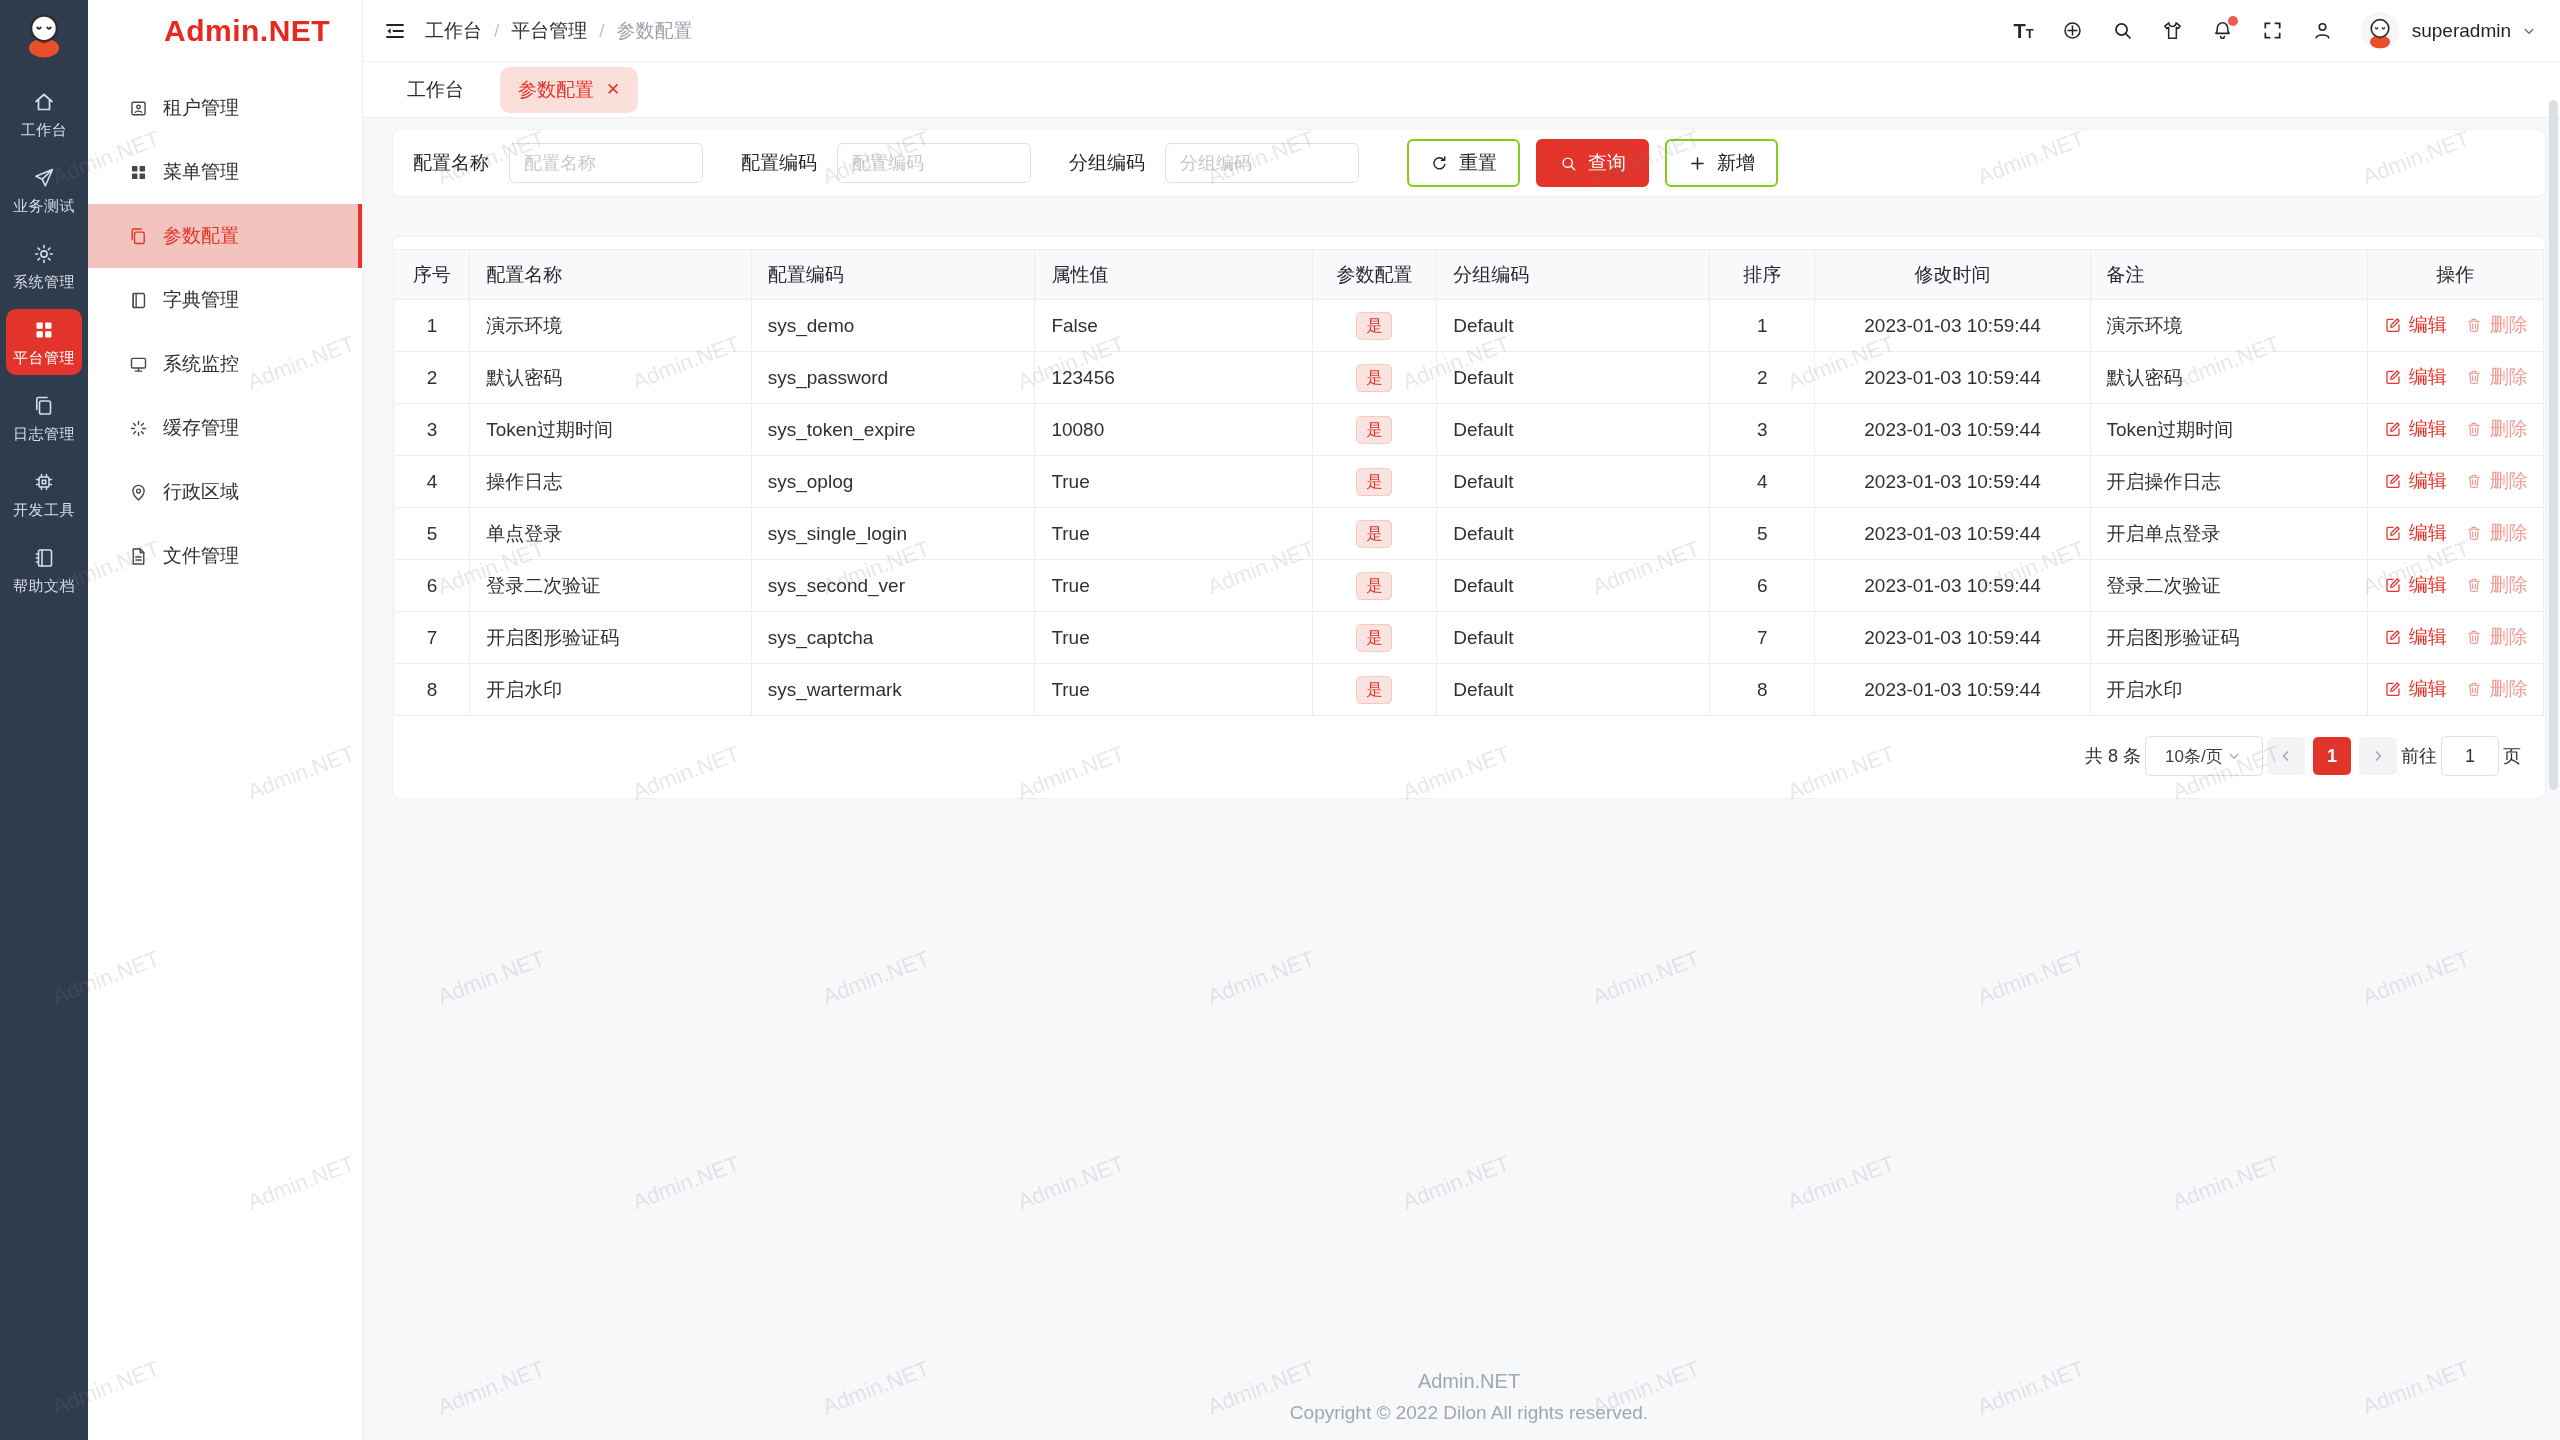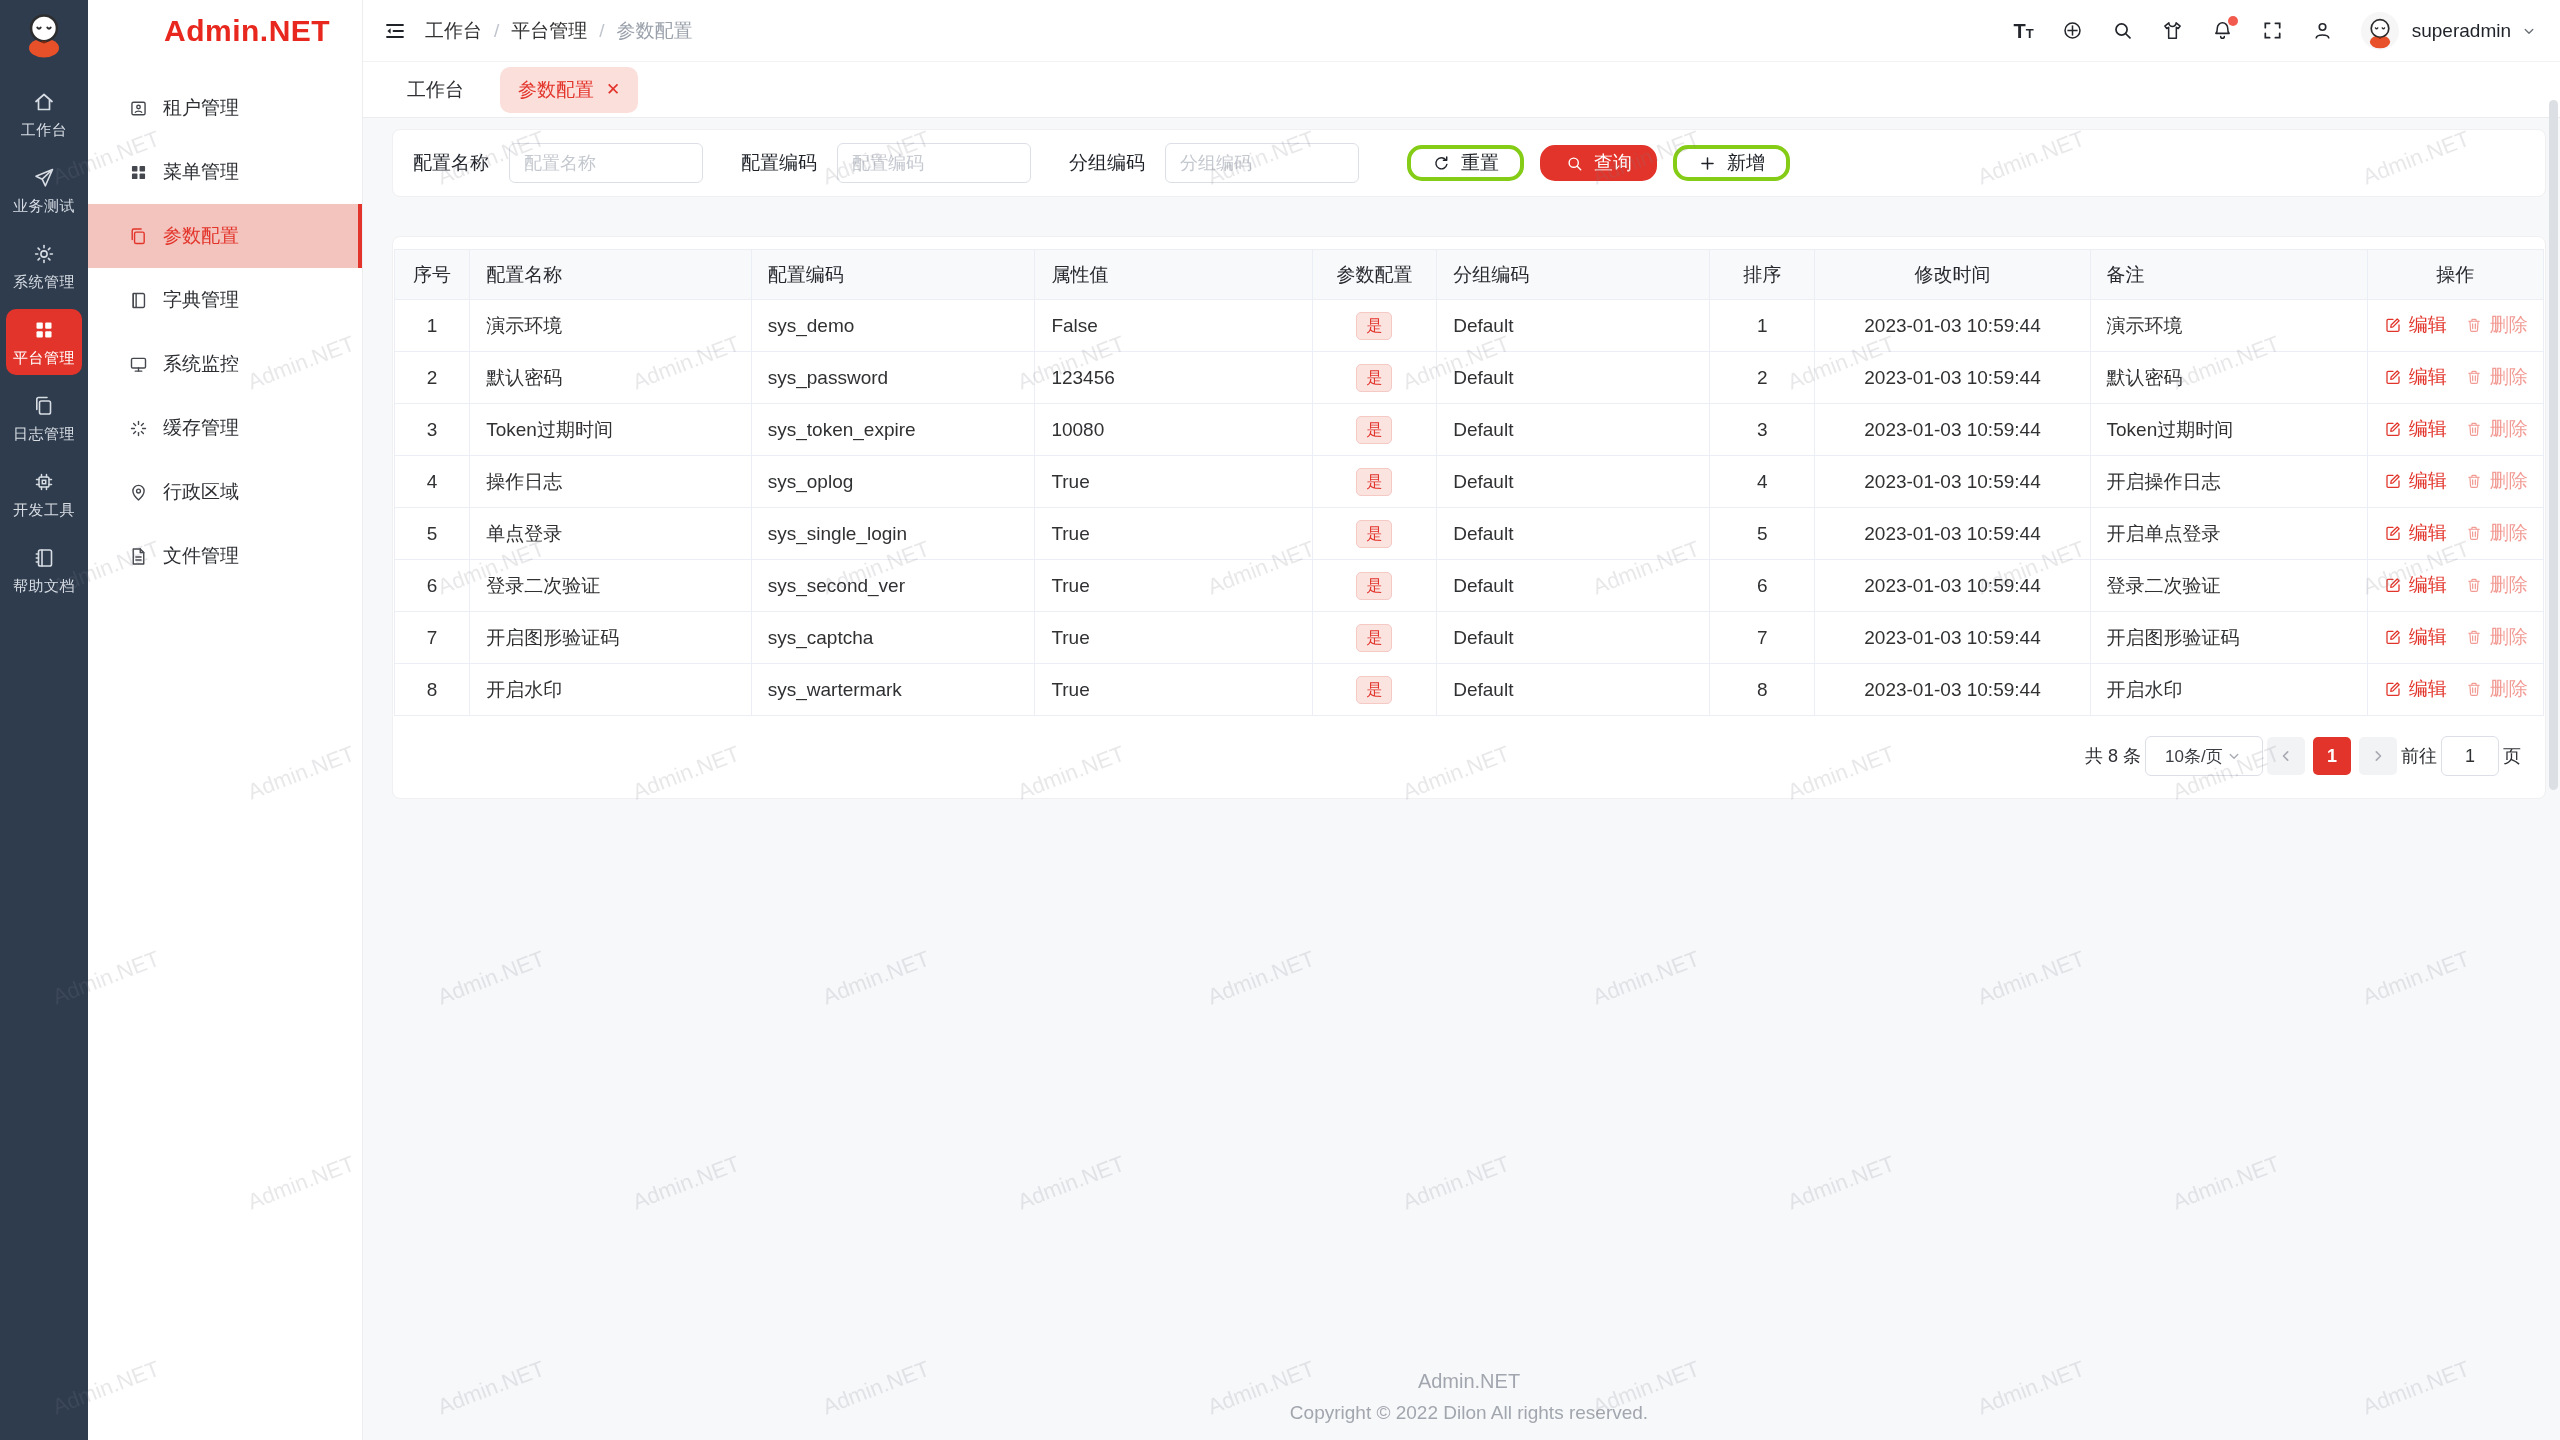--- a/index.html
+++ b/index.html
@@ -56,22 +56,22 @@
   .content { flex:1; background:#f7f8fa; padding:11px 14px 0 29px; display:flex; flex-direction:column; min-height:0; }
   .card { background:#fff; border:1px solid #f0f0f2; border-radius:8px; }
 
   .search-card { height:68px; display:flex; align-items:center; padding:0 20px; gap:38px; margin-bottom:39px; flex-shrink:0; }
   .sfield { display:flex; align-items:center; gap:20px; }
   .sfield label { font-size:19px; color:#1f2329; white-space:nowrap; }
   .sfield input { width:194px; height:40px; border:1px solid #dcdfe6; border-radius:6px; padding:0 14px; font-size:18px; color:#303133;
                   font-family:"Liberation Sans","DejaVu Sans",sans-serif; outline:none; }
   .sfield input::placeholder { color:#c4c8cf; }
   .btns { display:flex; align-items:center; gap:16px; margin-left:10px; }
-  .btn { height:36px; display:inline-flex; align-items:center; gap:10px; padding:0 21px; font-size:19px; border-radius:15px; cursor:pointer;
-         border:4px solid #84cc16; background:#fff; color:#1f2329; font-family:inherit; }
+  .btn { height:48px; display:inline-flex; align-items:center; gap:10px; padding:0 21px; font-size:19px; border-radius:6px; cursor:pointer;
+         border:2px solid #84cc16; background:#fff; color:#1f2329; font-family:inherit; }
   .btn.primary { background:#e2342a; border-color:#e2342a; color:#fff; }
 
   .table-card { padding:12px 0 0; display:flex; flex-direction:column; flex-shrink:0; }
   table.grid { width:calc(100% - 2px); margin:0 1px; border-collapse:collapse; table-layout:fixed; }
   .grid th, .grid td { border:1px solid #ebeef5; font-size:19px; font-weight:normal; padding:0 16px; overflow:hidden; white-space:nowrap; }
   .grid th { background:#f8f9fb; height:50px; color:#27292e; font-weight:500; }
   .grid td { height:52px; color:#303133; background:#fff; }
   .al { text-align:left; } .ac { text-align:center; }
   .tag-yes { display:inline-block; padding:5px 9px; font-size:16px; color:#e2342a; background:#fbe3e0; border:1px solid #f5c9c4; border-radius:5px; line-height:1; }
   .op-link { display:inline-flex; align-items:center; gap:7px; font-size:19px; color:#e2342a; cursor:pointer; }

